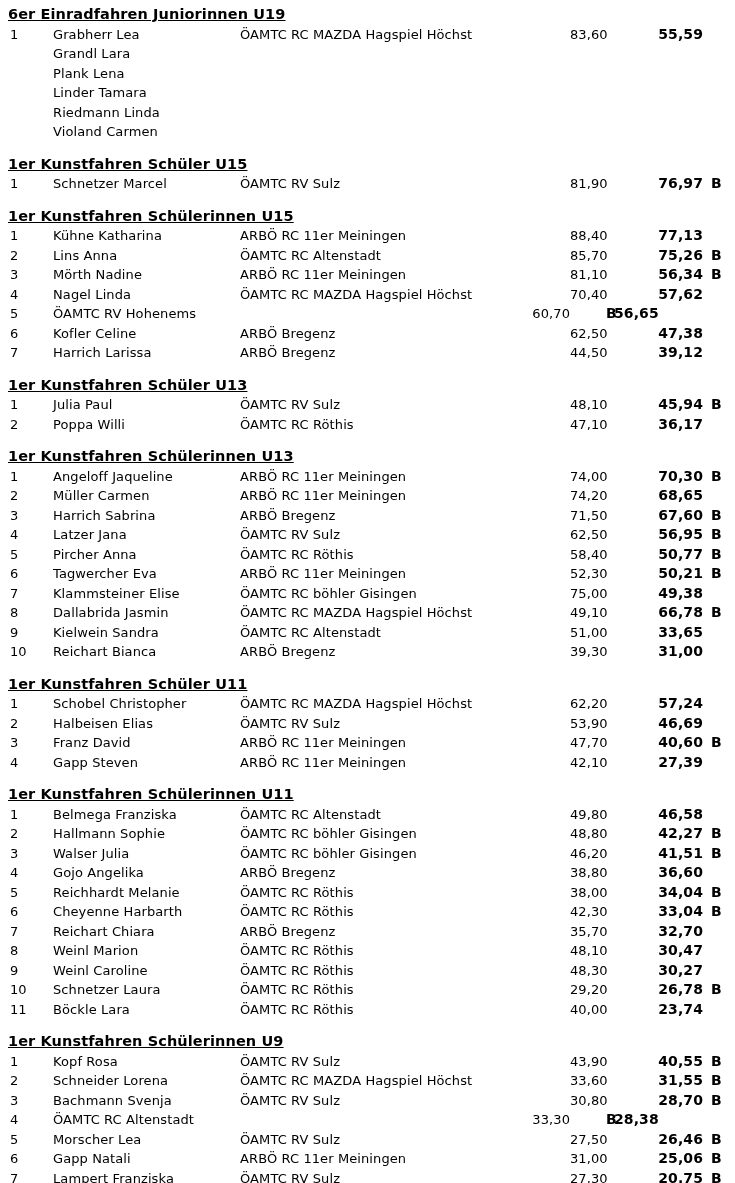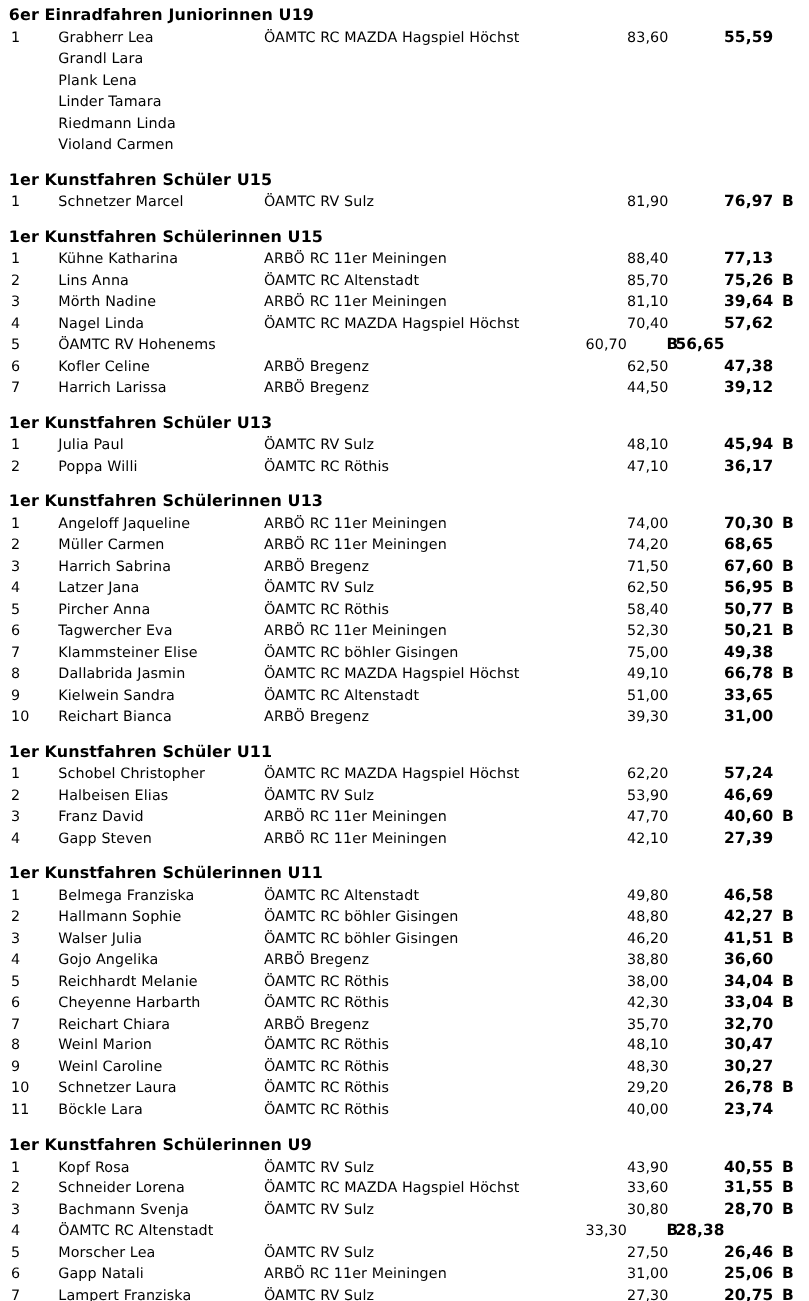--- a/index.html
+++ b/index.html
@@ -20,20 +20,21 @@
   section.result-section { margin: 0; }
   section.result-section + section.result-section { margin-top: 13px; }
   h2.section-title {
     margin: 0;
     padding: 0 0 0 8px;
     font-size: 14.5px;
     font-weight: bold;
     line-height: 19.5px;
     letter-spacing: 0.1px;
     white-space: nowrap;
+    text-decoration: underline;
   }
   .result-row {
     display: grid;
     grid-template-columns: 43px 187px 330px 28px 105px 32px;
     padding-left: 10px;
     align-items: start;
   }
   .cell {
     font-size: 13px;
     line-height: 19.5px;
@@ -115,21 +116,21 @@
         <div class="cell score2">75,26</div>
         <div class="cell bonus">B</div>
       </div>
       <div class="result-row">
         <div class="cell rank">3</div>
         <div class="cell names">
           <div class="rider-name">Mörth Nadine</div>
         </div>
         <div class="cell club">ARBÖ RC 11er Meiningen</div>
         <div class="cell score1">81,10</div>
-        <div class="cell score2">39,64</div>
+        <div class="cell score2">56,34</div>
         <div class="cell bonus">B</div>
       </div>
       <div class="result-row">
         <div class="cell rank">4</div>
         <div class="cell names">
           <div class="rider-name">Nagel Linda</div>
         </div>
         <div class="cell club">ÖAMTC RC MAZDA Hagspiel Höchst</div>
         <div class="cell score1">70,40</div>
         <div class="cell score2">57,62</div>

